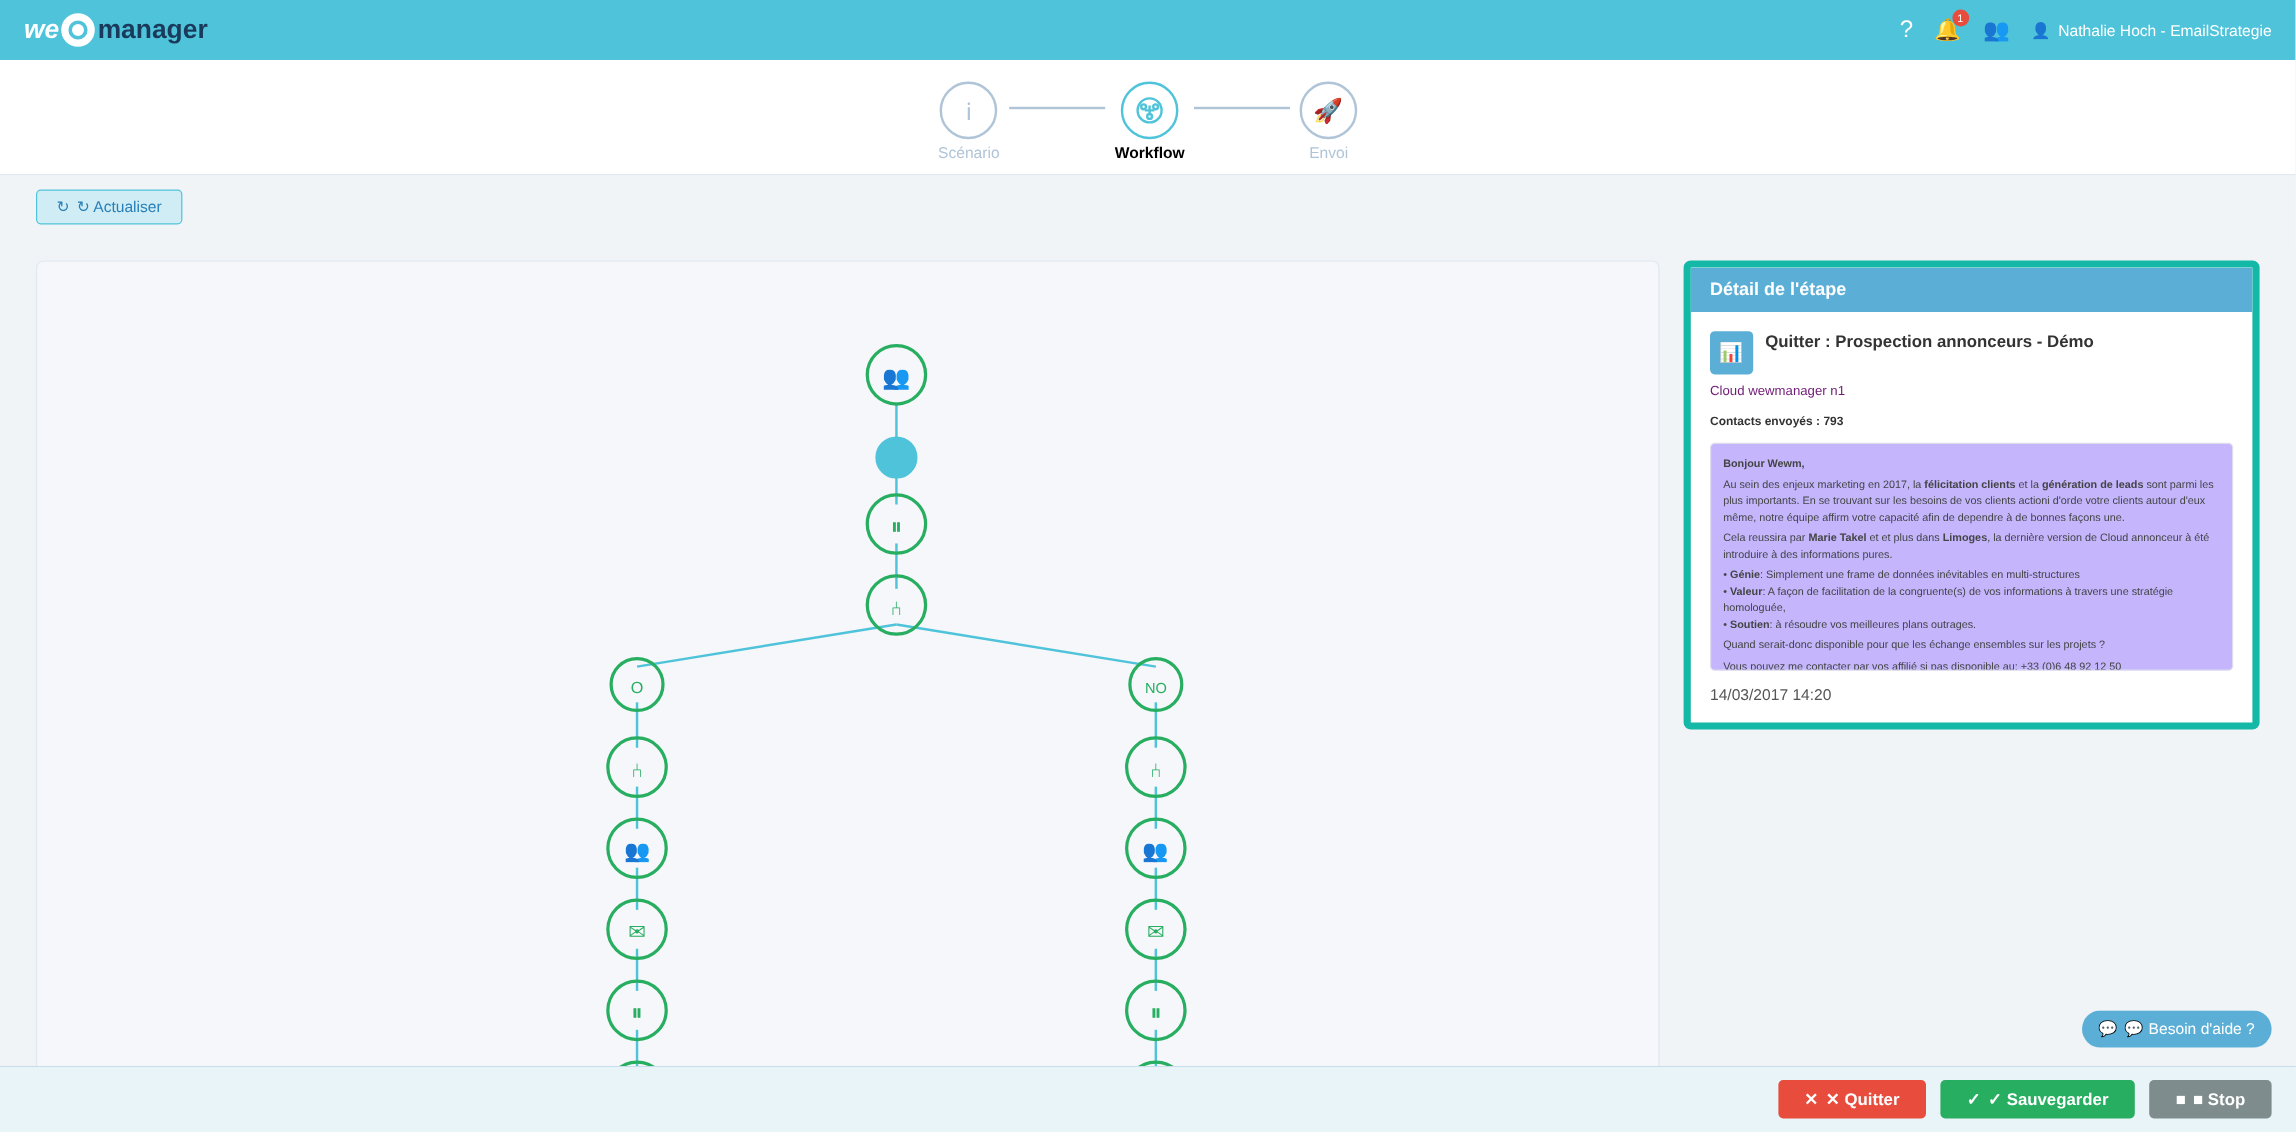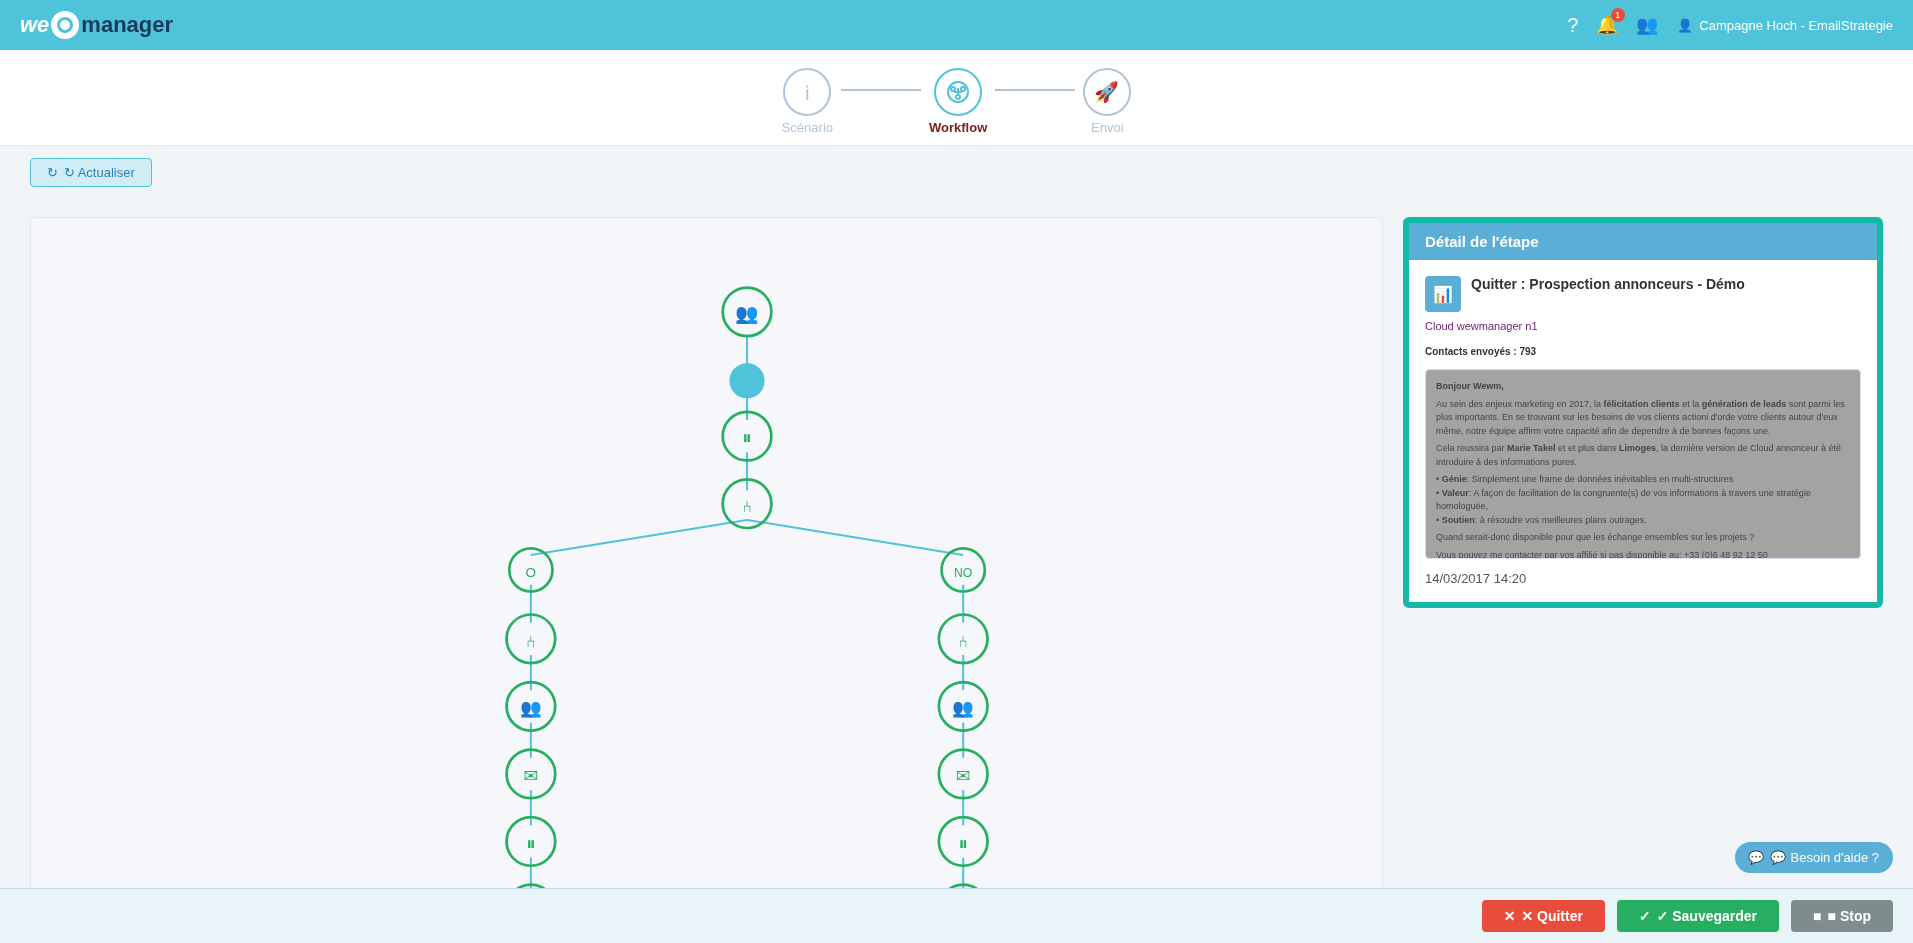--- a/index.html
+++ b/index.html
@@ -85,21 +85,21 @@
     }
     .wizard-circle.active {
       border-color: #4fc3d9;
       color: #4fc3d9;
     }
     .wizard-label {
       font-size: 13px;
       color: #b0c4d8;
     }
     .wizard-label.active {
-      color: #7f1d1d;
+      color: #000000;
       font-weight: bold;
     }
     .wizard-line {
       width: 80px;
       height: 2px;
       background: #b0c4d8;
       margin: 0 8px;
       margin-bottom: 24px;
     }
 
@@ -190,21 +190,21 @@
     .email-preview {
       border: 1px solid #dde;
       border-radius: 4px;
       padding: 10px;
       font-size: 9px;
       color: #444;
       line-height: 1.5;
       max-height: 190px;
       overflow: hidden;
       margin-bottom: 12px;
-      background: #a3a3a3;
+      background: #c4b5fd;
     }
     .email-preview p { margin-bottom: 4px; }
     .detail-date {
       font-size: 13px;
       color: #555;
     }
 
     
     .footer {
       background: #e8f4f8;
@@ -275,21 +275,21 @@
   </div>
   <div class="header-right">
     <div class="header-icon" style="font-size:20px;">?</div>
     <div class="header-icon" style="position:relative;">
       🔔
       <span class="notif-badge">1</span>
     </div>
     <div class="header-icon">👥</div>
     <div class="user-info">
       <span>👤</span>
-      <span>Campagne Hoch - EmailStrategie</span>
+      <span>Nathalie Hoch - EmailStrategie</span>
     </div>
   </div>
 </header>
 
 
 <div class="wizard">
   <div class="wizard-step">
     <div class="wizard-circle">ℹ</div>
     <span class="wizard-label">Scénario</span>
   </div>

